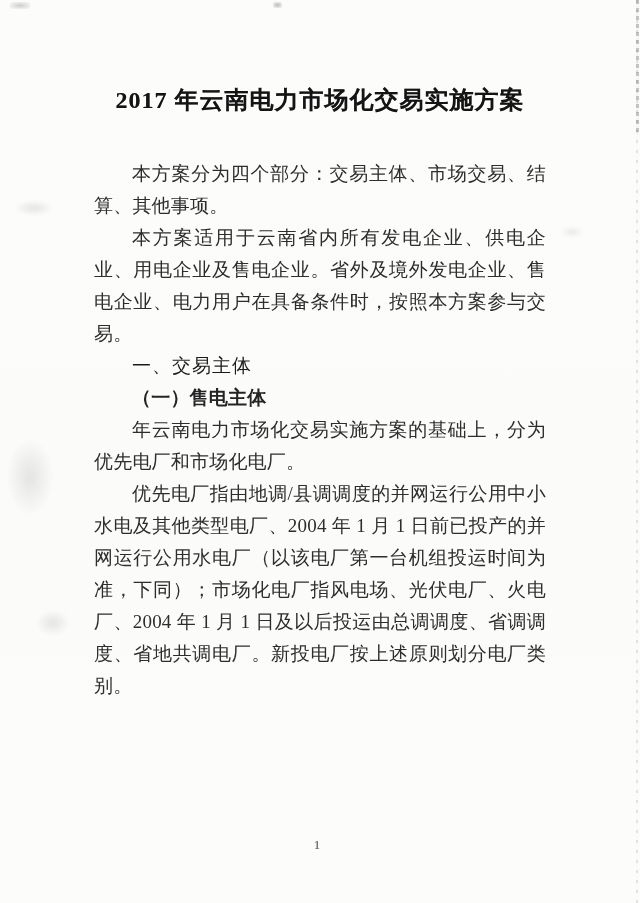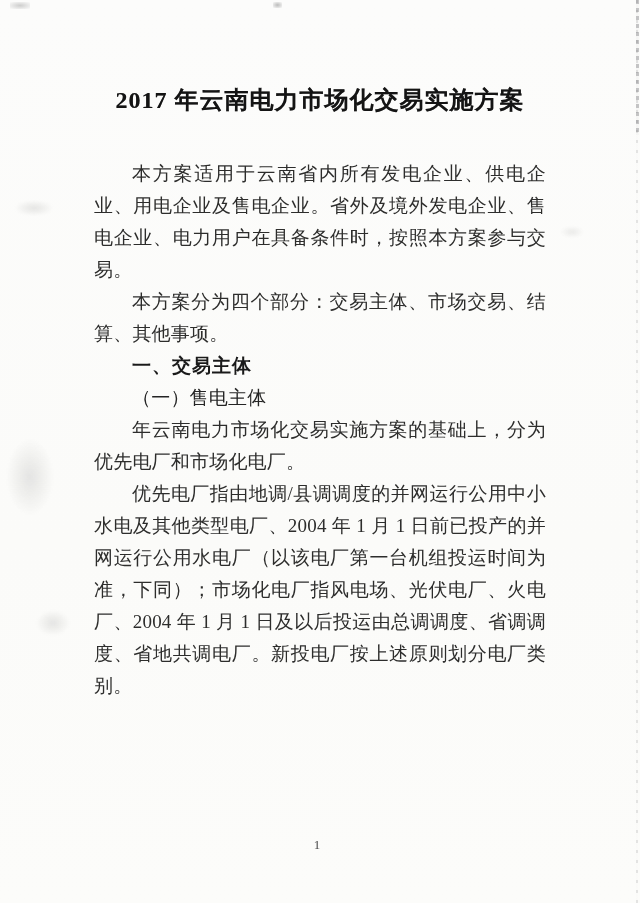--- a/index.html
+++ b/index.html
@@ -39,27 +39,27 @@
     font-size: 19px;
     line-height: 32px;
     color: #2d2d2c;
     text-align: justify;
     text-indent: 2em;
     letter-spacing: 0.2px;
   }
 
   .doc-body p.h1 {
     font-family: "Liberation Sans", sans-serif;
-    font-weight: 700;
+    font-weight: 400;
     color: #1a1a1a;
     letter-spacing: 1px;
   }
 
   .doc-body p.h2 {
-    font-weight: 400;
+    font-weight: 700;
     color: #242424;
   }
 
   .page-number {
     position: absolute;
     left: 0;
     right: 6px;
     bottom: 51px;
     text-align: center;
     font-size: 13px;
@@ -114,23 +114,23 @@
   <div class="artifact smudge smudge-d"></div>
   <div class="artifact speck-tl"></div>
   <div class="artifact speck-tc"></div>
 
   <div class="content">
 
     <h1 class="doc-title">2017 年云南电力市场化交易实施方案</h1>
 
     <div class="doc-body">
 
+      <p>本方案分为四个部分：交易主体、市场交易、结算、其他事项。</p>
+
       <p>本方案适用于云南省内所有发电企业、供电企业、用电企业及售电企业。省外及境外发电企业、售电企业、电力用户在具备条件时，按照本方案参与交易。</p>
-
-      <p>本方案分为四个部分：交易主体、市场交易、结算、其他事项。</p>
 
       <p class="h1">一、交易主体</p>
 
       <p class="h2">（一）售电主体</p>
 
       <p>年云南电力市场化交易实施方案的基础上，分为优先电厂和市场化电厂。</p>
 
       <p>优先电厂指由地调/县调调度的并网运行公用中小水电及其他类型电厂、2004 年 1 月 1 日前已投产的并网运行公用水电厂（以该电厂第一台机组投运时间为准，下同）；市场化电厂指风电场、光伏电厂、火电厂、2004 年 1 月 1 日及以后投运由总调调度、省调调度、省地共调电厂。新投电厂按上述原则划分电厂类别。</p>
     </div>
 

